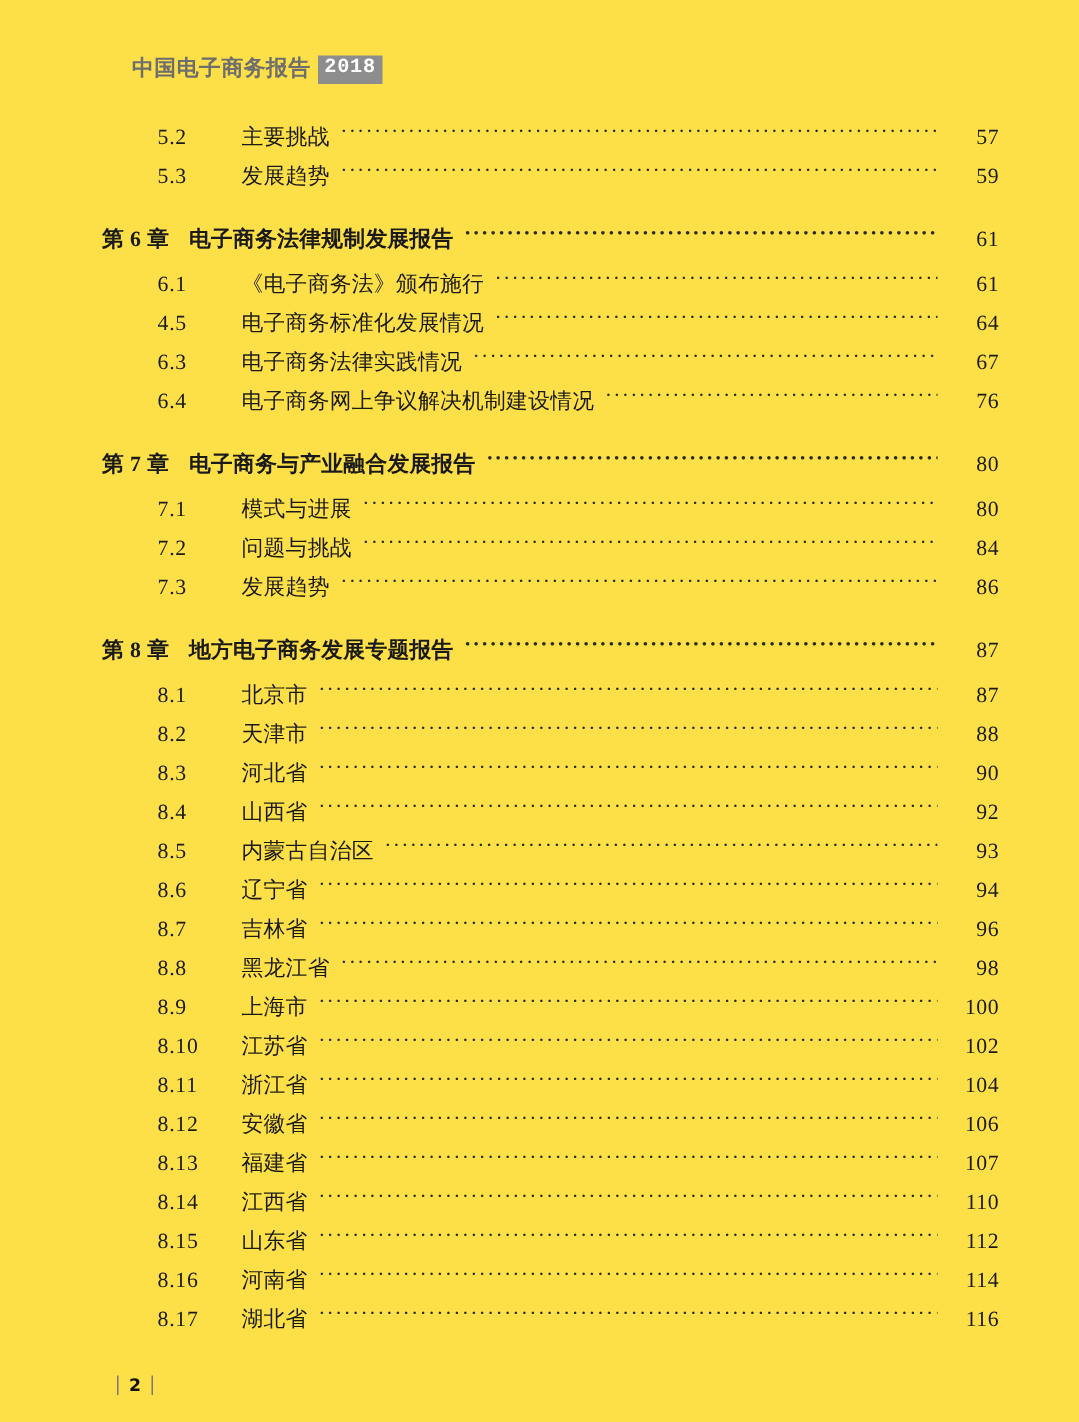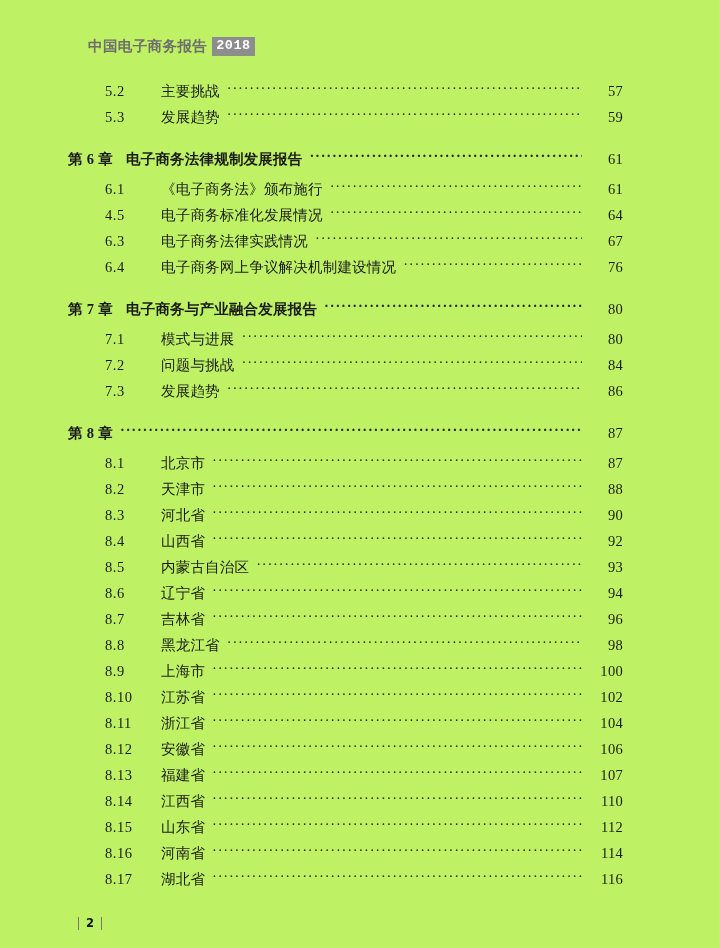--- a/index.html
+++ b/index.html
@@ -14,21 +14,21 @@
     font-family: "Liberation Serif", "DejaVu Serif", serif;
     color: #1a1a1a;
     position: relative;
     overflow: hidden;
   }
 
   .page {
     width: 719px;
     height: 948px;
     position: relative;
-    background: #bef264;
+    background: #fde047;
   }
 
   
   .header {
     position: absolute;
     left: 88px;
     top: 37px;
     display: flex;
     align-items: center;
     gap: 5px;
@@ -59,21 +59,21 @@
     position: absolute;
     left: 0;
     top: 80px;
     width: 719px;
   }
 
   .toc-row {
     display: flex;
     align-items: baseline;
     width: 100%;
-    padding-right: 96px;
+    padding-right: 53px;
     height: 26px;
   }
   .toc-row.chapter {
     height: 30px;
     font-weight: bold;
   }
   .toc-row.gap-before {
     margin-top: 16px;
   }
 
@@ -231,20 +231,21 @@
         <span class="pageno">84</span>
       </div>
       <div class="toc-row section">
         <span class="num">7.3</span>
         <span class="title">发展趋势</span>
         <span class="leader"></span>
         <span class="pageno">86</span>
       </div>
       <div class="toc-row chapter gap-before">
         <span class="num">第 8 章</span>
+        <span class="title">地方电子商务发展专题报告</span>
         <span class="leader"></span>
         <span class="pageno">87</span>
       </div>
       <div class="toc-row section">
         <span class="num">8.1</span>
         <span class="title">北京市</span>
         <span class="leader"></span>
         <span class="pageno">87</span>
       </div>
       <div class="toc-row section">

